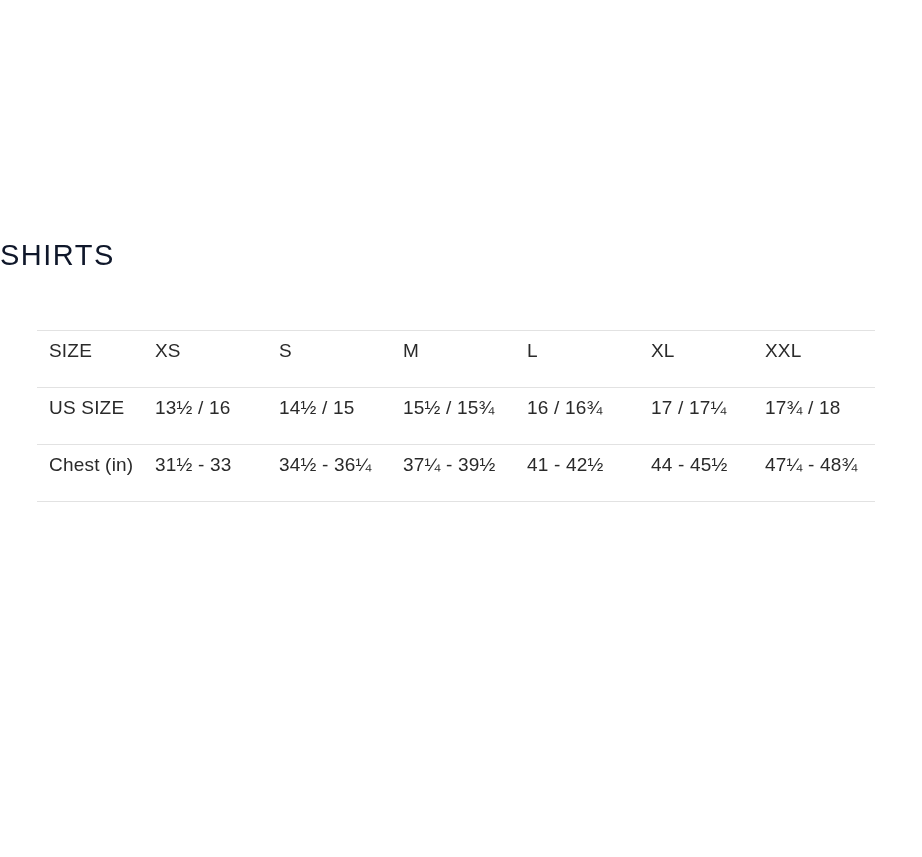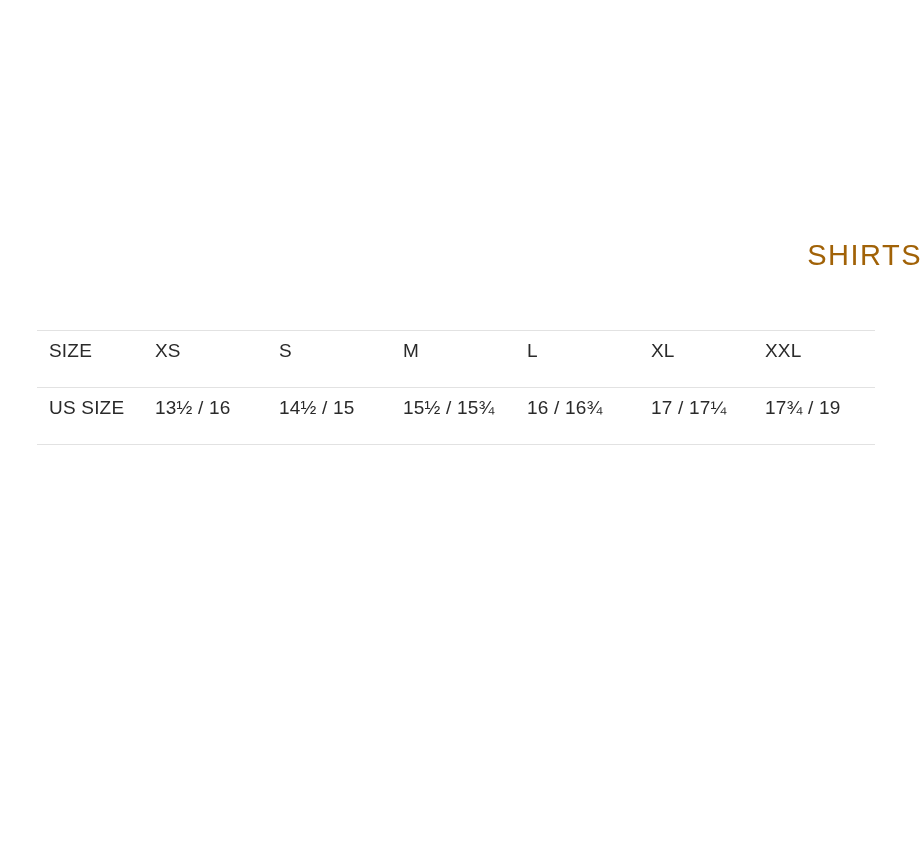--- a/index.html
+++ b/index.html
@@ -11,25 +11,25 @@
     color: #2a2a2a;
     overflow: hidden;
   }
   .page {
     width: 922px;
     height: 857px;
     background: #ffffff;
     padding-top: 239px;
   }
   .chart-title {
-    text-align: right;
+    text-align: left;
     font-size: 29px;
     font-weight: 400;
     letter-spacing: 1.5px;
-    color: #a16207;
+    color: #0f172a;
     line-height: 33px;
   }
   table.size-chart {
     margin-top: 58px;
     margin-left: 37px;
     width: 838px;
     border-collapse: collapse;
     table-layout: fixed;
   }
   table.size-chart tr {
@@ -80,18 +80,27 @@
       </tr>
     </thead>
     <tbody>
       <tr>
         <td>US SIZE</td>
         <td>13½ / 16</td>
         <td>14½ / 15</td>
         <td>15½ / 15¾</td>
         <td>16 / 16¾</td>
         <td>17 / 17¼</td>
-        <td>17¾ / 19</td>
+        <td>17¾ / 18</td>
+      </tr>
+      <tr>
+        <td>Chest (in)</td>
+        <td>31½ - 33</td>
+        <td>34½ - 36¼</td>
+        <td>37¼ - 39½</td>
+        <td>41 - 42½</td>
+        <td>44 - 45½</td>
+        <td>47¼ - 48¾</td>
       </tr>
     </tbody>
   </table>
 
 </div>
 
 </body></html>

